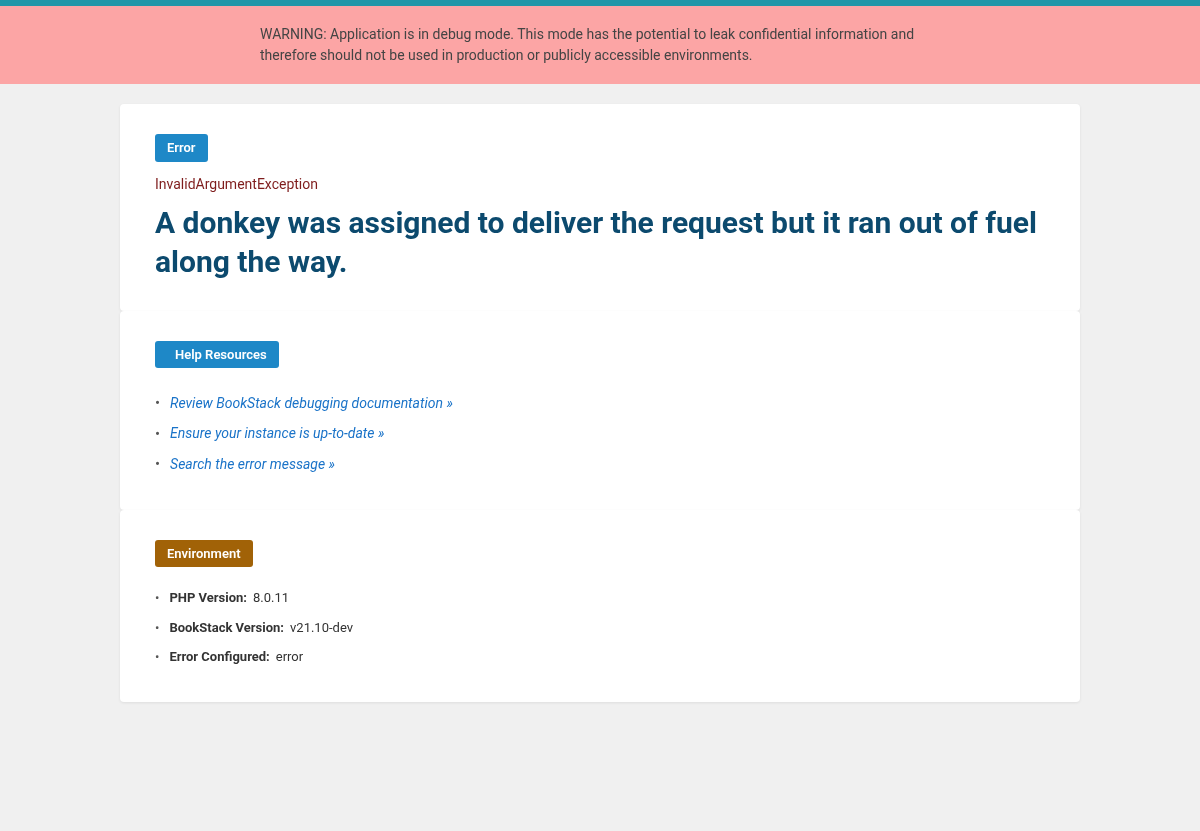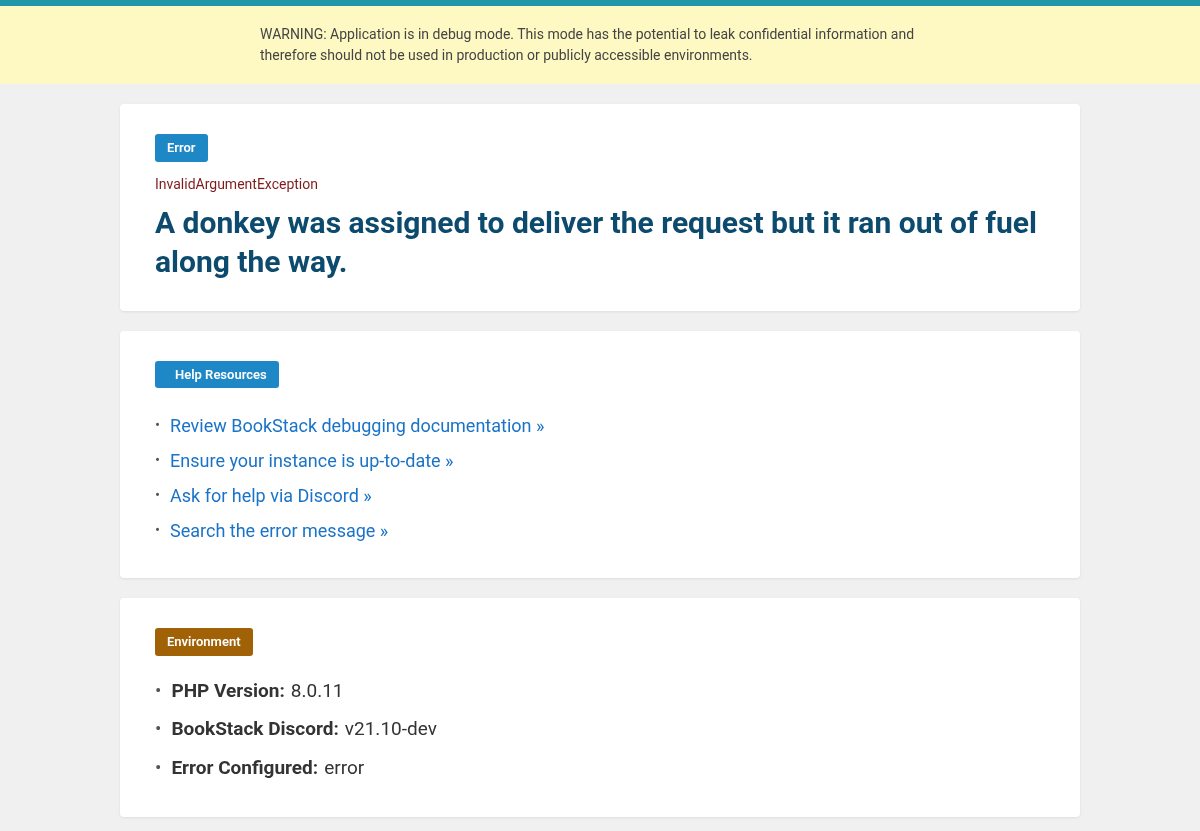--- a/index.html
+++ b/index.html
@@ -16,37 +16,36 @@
       line-height: 1.5;
     }
 
     .top-bar {
       background-color: #2196a8;
       height: 6px;
       width: 100%;
     }
 
     .warning-banner {
-      background-color: #fef9c3;
+      background-color: #fca5a5;
       padding: 18px 260px;
       font-size: 14px;
       color: #444;
       border-bottom: none;
     }
 
     .main-content {
       max-width: 960px;
       margin: 0 auto;
       padding: 20px 0 40px 0;
     }
 
     .card {
       background: #fff;
       border-radius: 4px;
-      margin-bottom: 20px;
       padding: 30px 35px;
       box-shadow: 0 1px 3px rgba(0,0,0,0.08);
     }
 
     .badge {
       display: inline-block;
       padding: 4px 12px;
       border-radius: 3px;
       font-size: 13px;
       font-weight: 600;
@@ -94,34 +93,35 @@
 
     .help-list li::before {
       content: '•';
       margin-right: 10px;
       color: #555;
     }
 
     .help-list a {
       color: #1a73c8;
       text-decoration: none;
-      font-size: 18px;
+      font-size: 14px;
+      font-style: italic;
     }
 
     .env-list {
       list-style: none;
       padding: 0;
       margin-top: 4px;
     }
 
     .env-list li {
       padding: 5px 0;
       display: flex;
       align-items: flex-end;
-      font-size: 19px;
+      font-size: 13px;
     }
 
     .env-list li::before {
       content: '•';
       margin-right: 10px;
       color: #555;
     }
 
     .env-list .label {
       font-weight: 700;
@@ -154,37 +154,34 @@
     <div class="card">
       <div class="badge badge-help">Help Resources</div>
       <ul class="help-list">
         <li>
           <a href="#">Review BookStack debugging documentation »</a>
         </li>
         <li>
           <a href="#">Ensure your instance is up-to-date »</a>
         </li>
         <li>
-          <a href="#">Ask for help via Discord »</a>
-        </li>
-        <li>
           <a href="#">Search the error message »</a>
         </li>
       </ul>
     </div>
 
     <div class="card">
       <div class="badge badge-env">Environment</div>
       <ul class="env-list">
         <li>
           <span class="label">PHP Version:</span>
           <span>8.0.11</span>
         </li>
         <li>
-          <span class="label">BookStack Discord:</span>
+          <span class="label">BookStack Version:</span>
           <span>v21.10-dev</span>
         </li>
         <li>
           <span class="label">Error Configured:</span>
           <span>error</span>
         </li>
       </ul>
     </div>
 
   </div>

